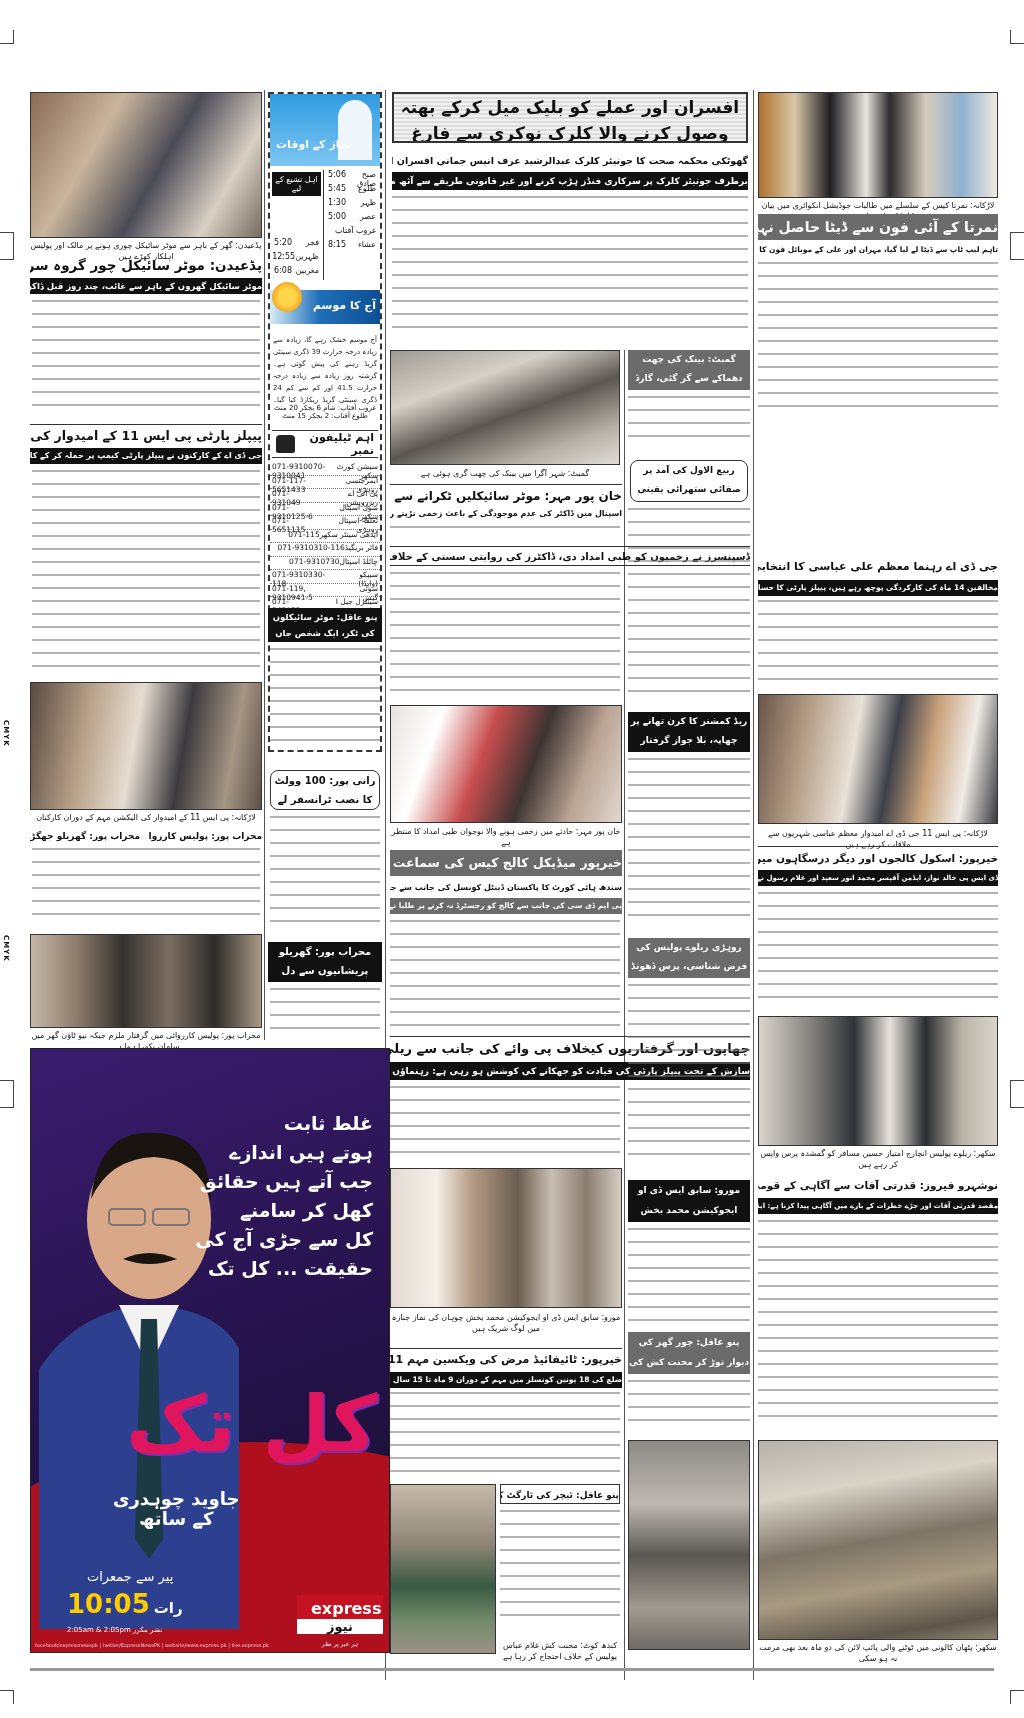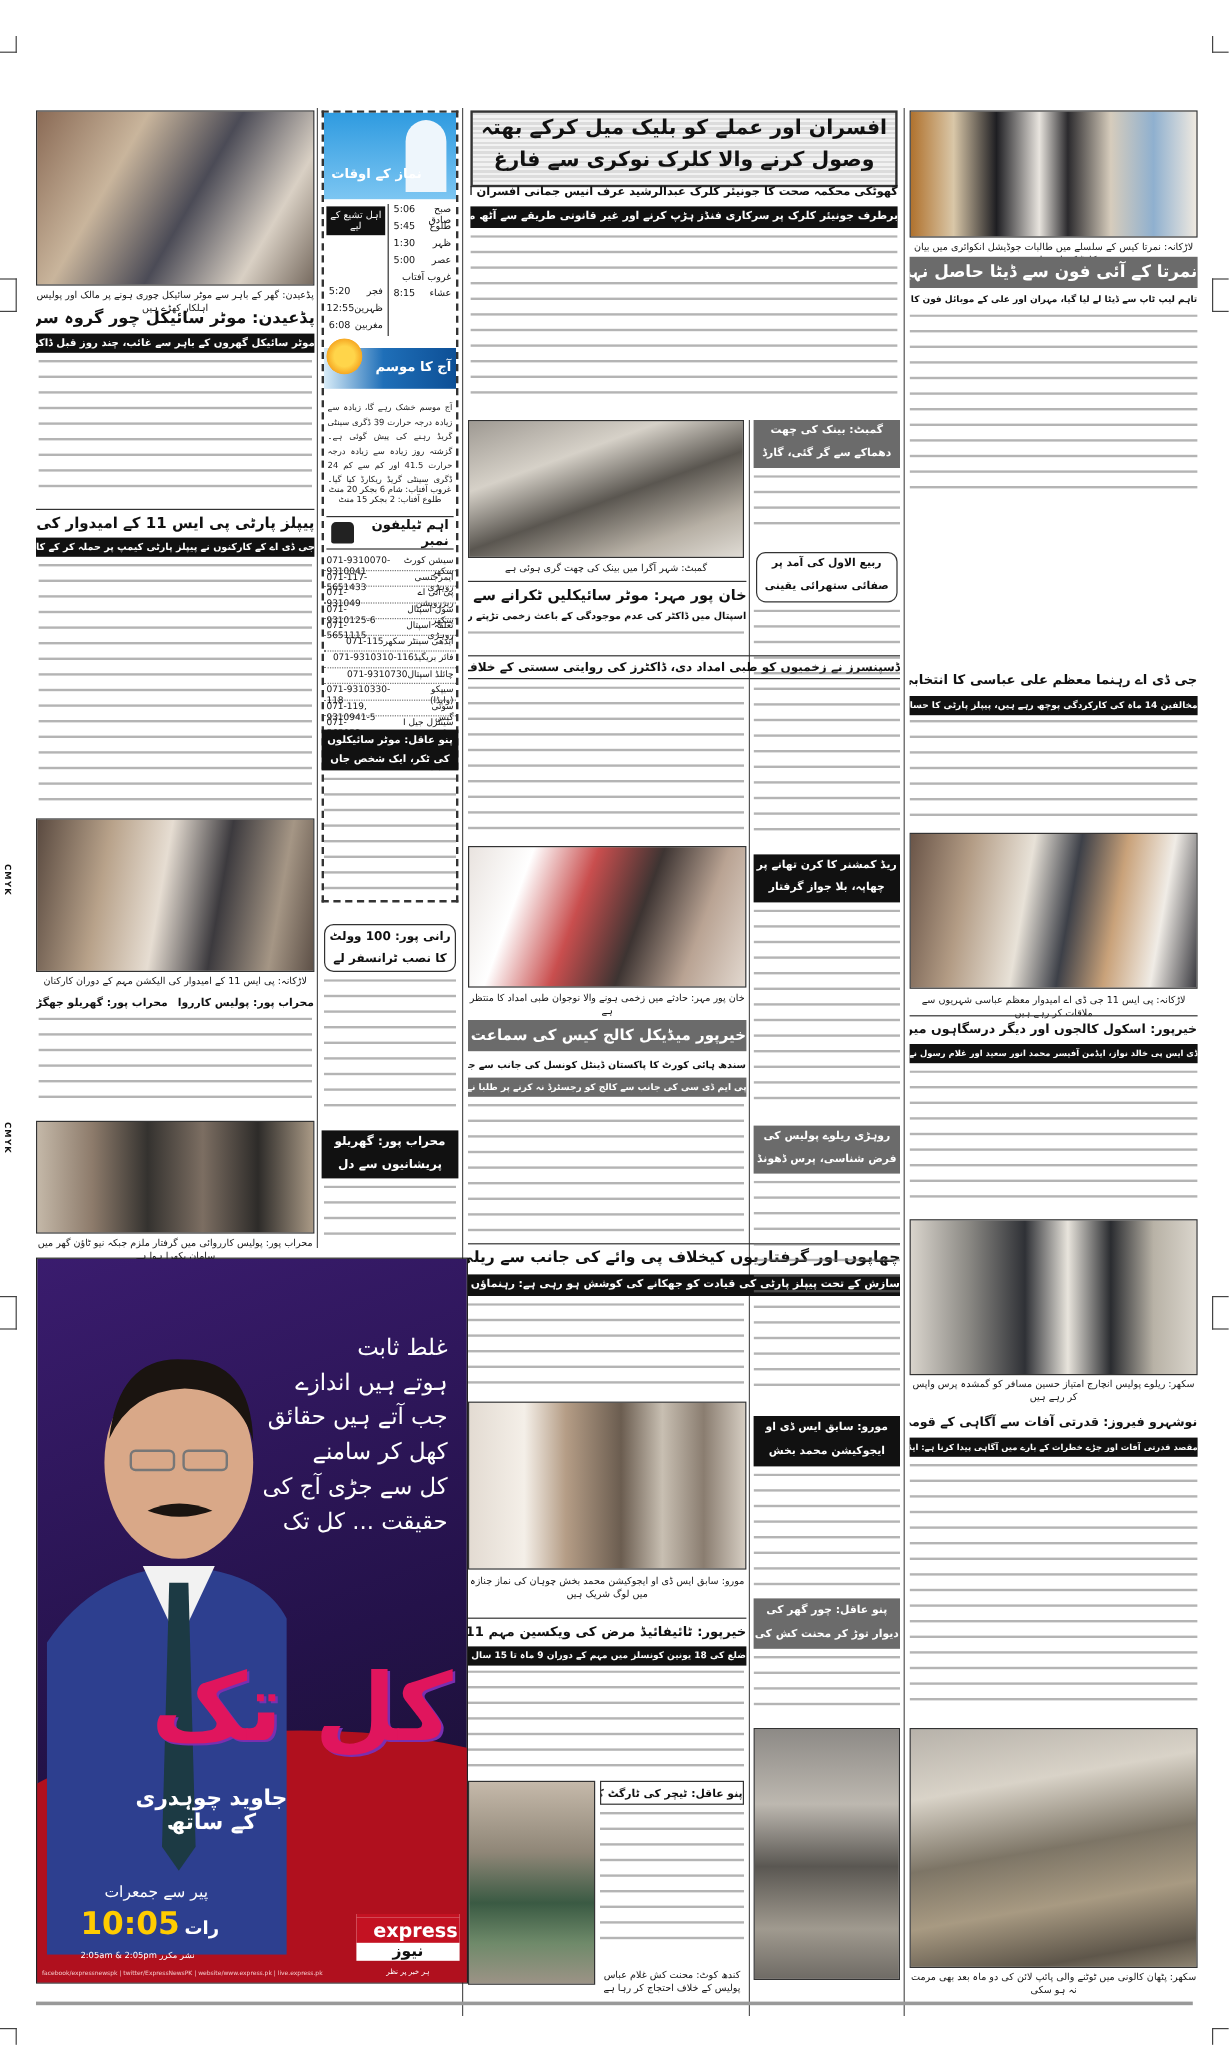--- a/index.html
+++ b/index.html
@@ -27,21 +27,21 @@
   .lines span { display:block; height: 2px; background: #777; margin-bottom: 11px; opacity: .55; }
   .box-dashed { position: absolute; border: 2px dashed #333; }
   .prayer-row { display:flex; justify-content: space-between; font-size: 8px; height: 14px; direction: rtl; padding: 0 4px; }
   .tel-row { display:flex; justify-content: flex-end; font-size: 7.5px; height: 13.5px; border-bottom: 1px dotted #777; padding: 0 2px; }
   .tel-row .name { direction: rtl; }
   .poem { position: absolute; background: #e9e9e9; border: 1px solid #333; direction: rtl; text-align: center; }
   .poem .pt { background: #111; color: #fff; font-weight: bold; font-size: 14px; padding: 4px 0; margin: 6px; }
   .poem .pl { font-size: 12px; line-height: 18px; }
   .ad { position: absolute; left: 30px; top: 1048px; width: 360px; height: 605px; overflow: hidden; background: linear-gradient(160deg, #3a1c6e 0%, #24124a 55%, #16102a 100%); border: 1px solid #222; }
   .ad .person { position: absolute; left: 8px; top: 60px; width: 200px; height: 520px; }
-  .ad .tagline { position: absolute; right: 16px; top: 60px; direction: rtl; color: #fff; font-weight: normal; font-size: 19px; line-height: 29px; text-align: right; }
+  .ad .tagline { position: absolute; right: 16px; top: 60px; direction: rtl; color: #fff; font-weight: bold; font-size: 19px; line-height: 29px; text-align: right; }
   .ad .redband { position: absolute; left: -40px; bottom: -40px; width: 520px; height: 250px; background: #b0101e; border-radius: 50% 50% 0 0 / 38% 38% 0 0; }
   .ad .show { position: absolute; left: 95px; top: 330px; font-size: 78px; font-weight: bold; color: #e0155d; direction: rtl; text-shadow: 2px 2px 0 #7a2fb0; }
   .ad .host { position: absolute; left: 82px; top: 440px; color:#fff; direction: rtl; font-weight: bold; font-size: 18px; text-align:center; line-height: 20px; }
   .ad .days { position: absolute; left: 56px; top: 520px; color:#fff; direction: rtl; font-weight: normal; font-size: 13px; }
   .ad .time { position: absolute; left: 36px; top: 540px; color:#ffcc00; font-weight: bold; font-size: 26px; }
   .ad .time b { color:#fff; font-size: 15px; direction: rtl; margin-left: 4px; }
   .ad .repeat { position: absolute; left: 36px; top: 577px; color:#fff; font-size: 7px; }
   .ad .links { position: absolute; left: 4px; bottom: 4px; color: #f4c8c8; font-size: 5px; white-space: nowrap; }
   .ad .brand { position: absolute; right: 6px; bottom: 18px; width: 86px; background: #fff; border-top: 3px solid #c41222; text-align:center; }
   .ad .brand .e { background:#c41222; color:#fff; font-weight:bold; font-size: 16px; padding: 1px 14px; }
@@ -263,21 +263,21 @@
       <span></span>
     </div>
   <div class="hl hl-black" style="left:268px;top:942px;width:114px;height:40px;font-size:10px;line-height:19px;white-space:normal;">محراب پور: گھریلو پریشانیوں سے دل برداشتہ شخص نے خود کو گولی مار لی</div>
   <div class="lines" style="left:270px;top:988px;width:110px;height:50px;">
       <span></span>
       <span></span>
       <span></span>
       <span></span>
     </div>
 
-  <div class="hl" style="left:392px;top:92px;width:356px;height:64px;font-size:17px;line-height:26px;white-space:normal;border:2px solid #333;background:repeating-linear-gradient(0deg,#f2f2f2 0 2px,#dcdcdc 2px 4px);">افسران اور عملے کو بلیک میل کرکے بھتہ وصول کرنے والا کلرک نوکری سے فارغ</div>
+  <div class="hl" style="left:392px;top:92px;width:356px;height:51px;font-size:17px;line-height:26px;white-space:normal;border:2px solid #333;background:repeating-linear-gradient(0deg,#f2f2f2 0 2px,#dcdcdc 2px 4px);">افسران اور عملے کو بلیک میل کرکے بھتہ وصول کرنے والا کلرک نوکری سے فارغ</div>
   <div class="hl" style="left:392px;top:152px;width:356px;height:18px;font-size:9.5px;line-height:18px;">گھوٹکی محکمہ صحت کا جونیئر کلرک عبدالرشید عرف انیس جمانی افسران اور عملے کو بلیک میل کرکے بھتہ وصول کرتا تھا</div>
   <div class="hl hl-black" style="left:392px;top:172px;width:356px;height:18px;font-size:9px;line-height:18px;">برطرف جونیئر کلرک پر سرکاری فنڈز ہڑپ کرنے اور غیر قانونی طریقے سے آٹھ ماہ کی تنخواہ لینے کا بھی الزام ہے</div>
   <div class="lines" style="left:392px;top:196px;width:356px;height:150px;">
       <span></span>
       <span></span>
       <span></span>
       <span></span>
       <span></span>
       <span></span>
       <span></span>

